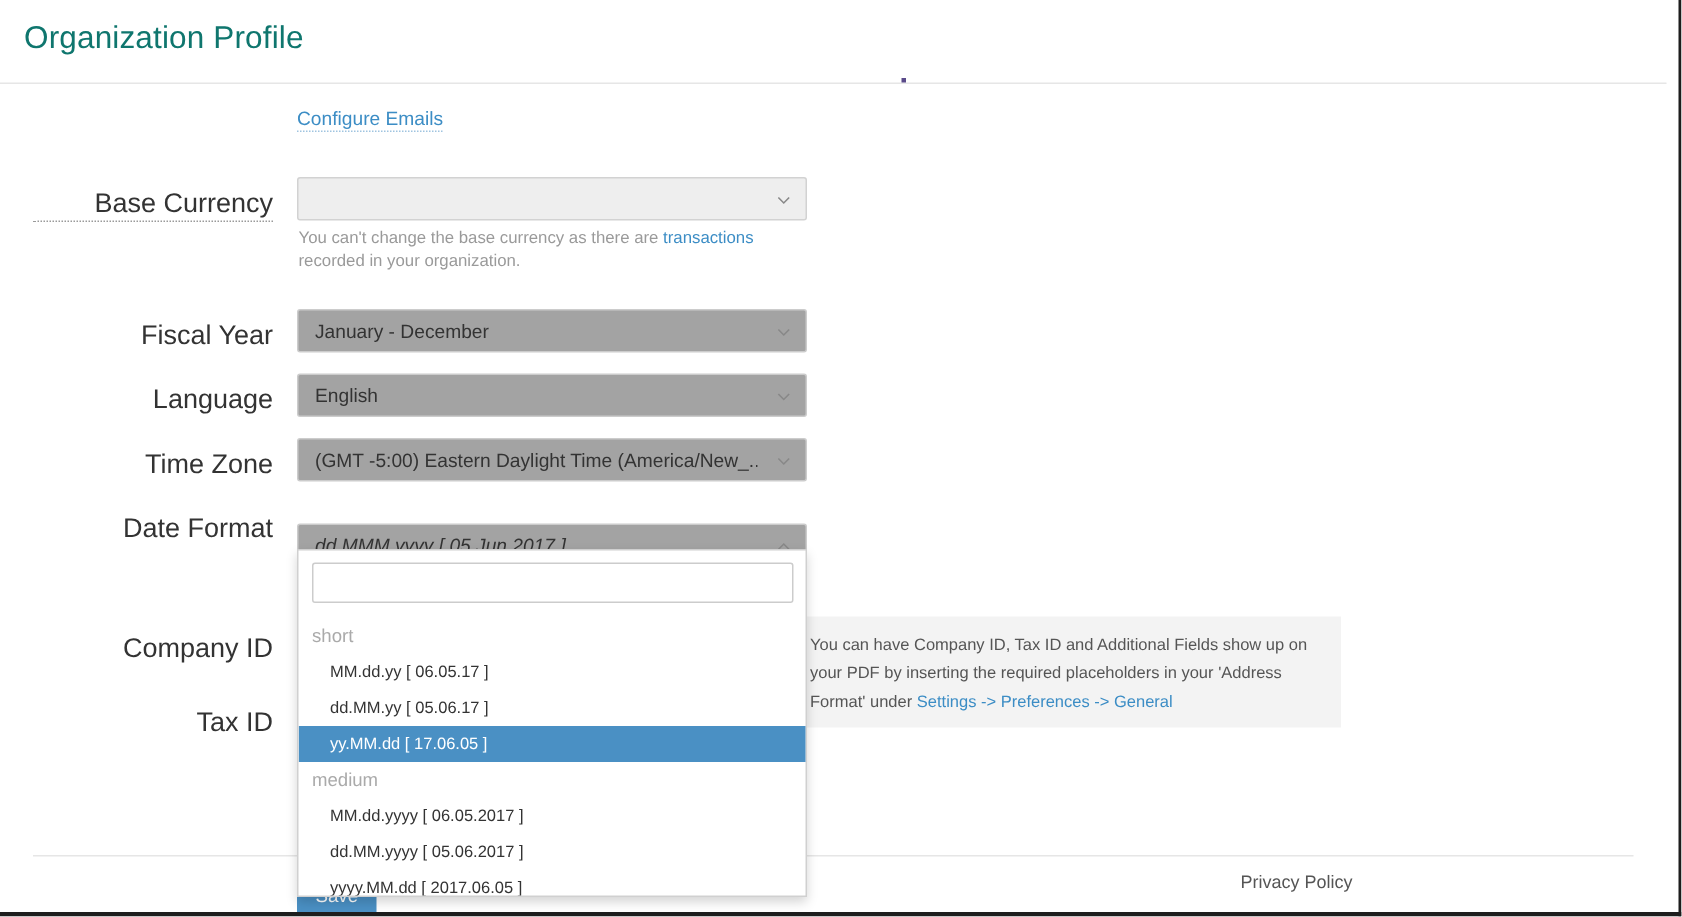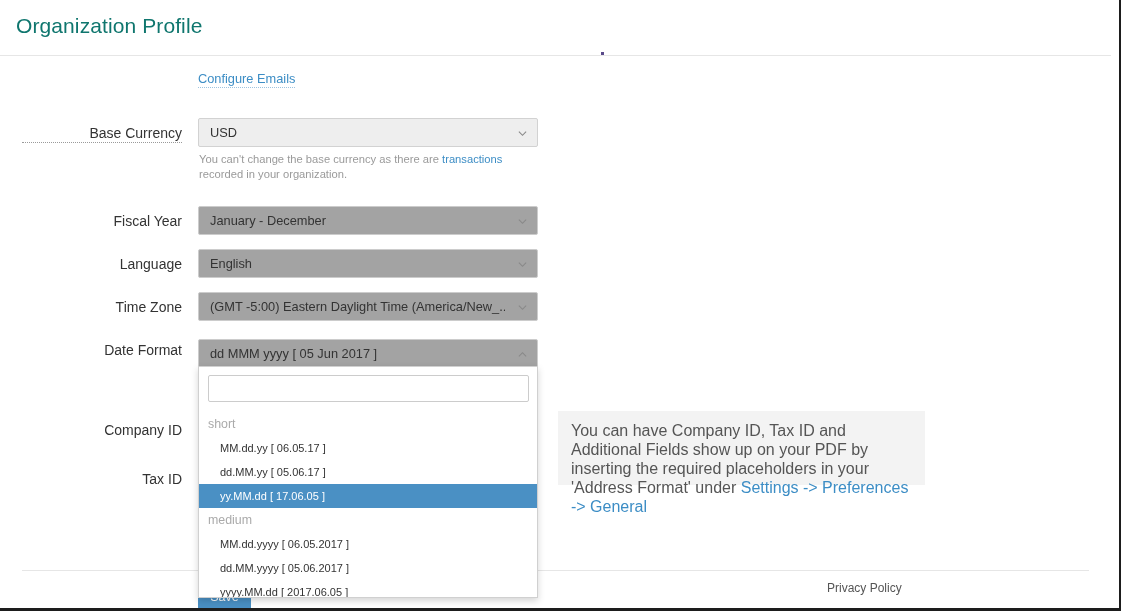--- a/index.html
+++ b/index.html
@@ -35,21 +35,21 @@
     position: absolute; left: 601px; top: 52px;
     width: 3px; height: 3px; background: #5a4a8a;
   }
 
   
   .content { position: absolute; left: 0; top: 56px; width: 1111px; height: 514px; }
 
   .row { position: absolute; left: 0; width: 1111px; }
   .lbl {
     position: absolute; width: 160px; text-align: right;
-    font-size: 14px; color: #333333;
+    font-size: 18px; color: #333333;
     border-bottom: 1px dotted #9a9a9a;
     padding-bottom: 1px;
     left: 22px;
   }
   .lbl.plain { border-bottom: none; }
 
   .field {
     position: absolute; left: 198px; width: 340px; height: 29px;
     border: 1px solid #cccccc; border-radius: 2px;
     background: #a3a3a3;
@@ -76,25 +76,25 @@
   .toplink {
     position: absolute; left: 198px; top: 15px;
     font-size: 12.8px; color: #3c8dc5;
     border-bottom: 1px dotted #9fc4e0;
     padding-bottom: 1px;
     cursor: pointer;
   }
 
   
   .infobox {
-    position: absolute; left: 558px; top: 411px;
+    position: absolute; left: 527px; top: 411px;
     width: 367px; height: 74px;
     background: #f3f3f3;
     padding: 10px 13px;
-    font-size: 16px; color: #555555; line-height: 19px;
+    font-size: 11px; color: #555555; line-height: 19px;
   }
   .infobox a { color: #3c8dc5; text-decoration: none; }
 
   
   .save-btn {
     position: absolute; left: 198px; top: 585px;
     width: 53px; height: 25px;
     background: #4a90c4;
     color: #ffffff; font-size: 12.5px;
     border: none; border-radius: 2px;
@@ -161,21 +161,20 @@
   </div>
   <div class="header-dot"></div>
 
   <div class="content">
 
     <div class="toplink">Configure Emails</div>
 
     <div class="row" style="top:62px;">
       <div class="lbl" style="top:7px;">Base Currency</div>
       <div class="field disabled" style="top:0;">
-        <div class="val">USD</div>
         <span class="chev">
           <svg width="9" height="9" viewBox="0 0 10 10">
               <path d="M1 3 L5 7 L9 3" stroke="#888" stroke-width="1.2" fill="none"></path>
             </svg>
         </span>
       </div>
       <div class="helper" style="top:34px;"><span>You can't change the base currency as there are </span><a>transactions</a><span> recorded in your organization.</span></div>
     </div>
 
     <div class="row" style="top:150px;">
@@ -209,21 +208,21 @@
         <span class="chev">
           <svg width="9" height="9" viewBox="0 0 10 10">
               <path d="M1 3 L5 7 L9 3" stroke="#888" stroke-width="1.2" fill="none"></path>
             </svg>
         </span>
       </div>
     </div>
 
     <div class="row" style="top:279px;">
       <div class="lbl plain" style="top:7px;">Date Format</div>
-      <div class="field" style="top:4px;">
+      <div class="field" style="top:14px;font-style:italic;">
         <div class="val">dd MMM yyyy [ 05 Jun 2017 ]</div>
         <span class="chev">
           <svg width="9" height="9" viewBox="0 0 10 10">
               <path d="M1 7 L5 3 L9 7" stroke="#888" stroke-width="1.2" fill="none"></path>
             </svg>
         </span>
       </div>
     </div>
 
     <div class="row" style="top:366px;">

